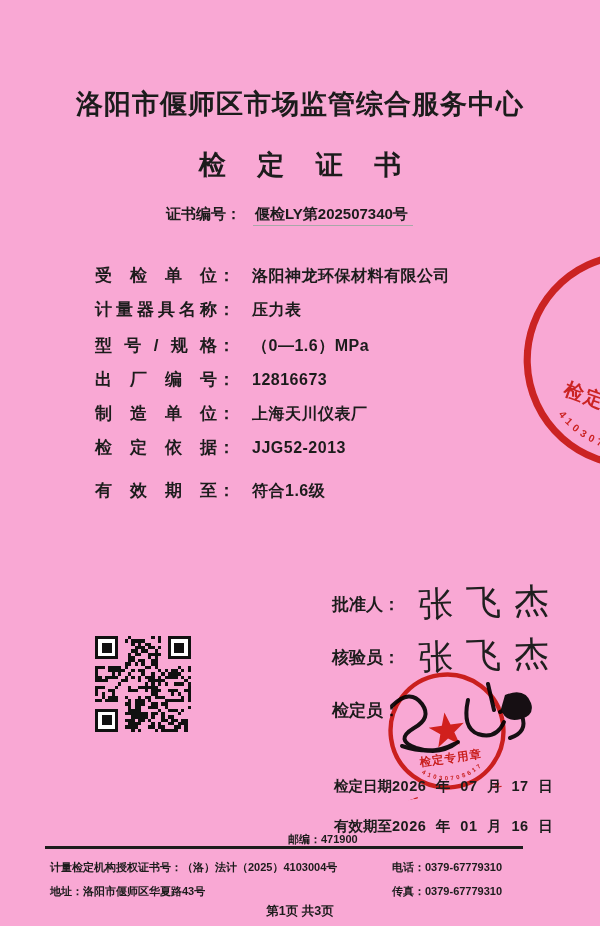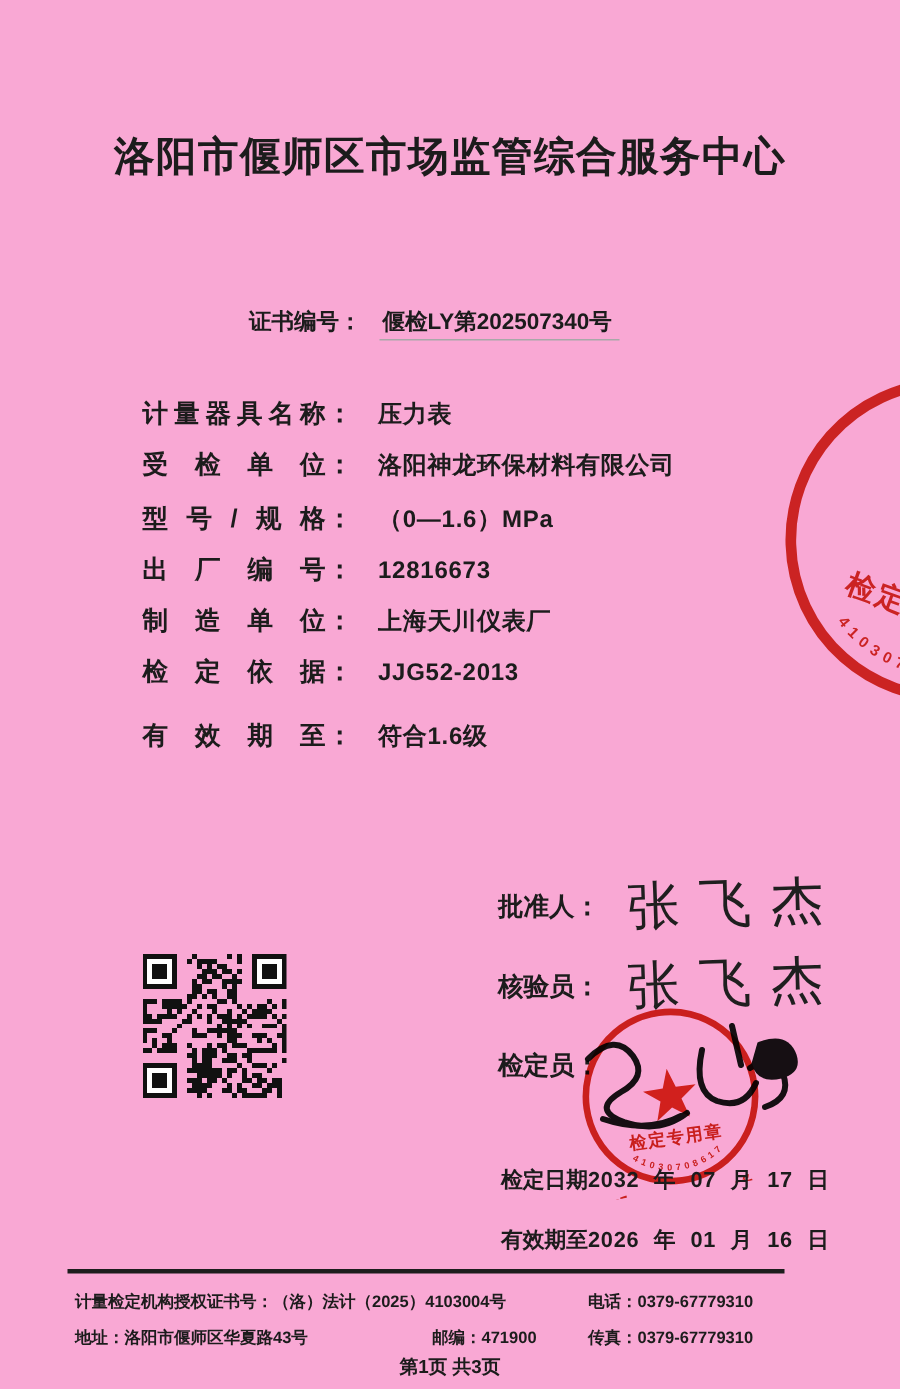--- a/index.html
+++ b/index.html
@@ -37,20 +37,21 @@
   .stamp-bottom{left:384px;top:668px;transform:rotate(-8deg);}
   .scribble{mix-blend-mode:multiply;}
   .qr{image-rendering:pixelated;}
 </style>
 </head>
 <body>
 
 <div class="page">
 
   <div class="abs org-title">洛阳市偃师区市场监管综合服务中心</div>
+  <div class="abs doc-title">检 定 证 书</div>
 
   <div class="abs cert-no">
     <span>证书编号：</span><span class="val">偃检LY第202507340号</span>
   </div>
 
   <svg class="abs stamp stamp-top" width="234" height="234" viewBox="0 0 230 230" xmlns="http://www.w3.org/2000/svg">
     <defs>
       <path id="ringpath-a" d="M 115,195 A 80,80 0 1 1 114.97,195" fill="none"></path>
       <path id="digitpath-a" d="M 25,115 A 90,90 0 0 0 205,115" fill="none"></path>
     </defs>
@@ -59,22 +60,22 @@
       <textPath href="#ringpath-a" startOffset="50%">洛阳市偃师区市场监管综合服务中心</textPath>
     </text>
     <polygon fill="#d42516" opacity=".92" points="115,81 123,104 147.3,104.5 127.9,119.2 135,142.5 115,128.6 95,142.5 102.1,119.2 82.7,104.5 107,104"></polygon>
     <text x="115" y="170" text-anchor="middle" font-size="19" font-weight="700" fill="#cc2418" letter-spacing="2" opacity=".92">检定专用章</text>
     <text font-size="10" font-weight="700" fill="#cc2418" letter-spacing="4" text-anchor="middle" opacity=".92">
       <textPath href="#digitpath-a" startOffset="50%">41030708617</textPath>
     </text>
   </svg>
 
   <div class="abs fields">
+    <div class="frow"><span class="flabel">受检单位</span><span class="fcolon">：</span><span class="fvalue">洛阳神龙环保材料有限公司</span></div>
     <div class="frow"><span class="flabel">计量器具名称</span><span class="fcolon">：</span><span class="fvalue">压力表</span></div>
-    <div class="frow"><span class="flabel">受检单位</span><span class="fcolon">：</span><span class="fvalue">洛阳神龙环保材料有限公司</span></div>
     <div class="frow"><span class="flabel">型号/规格</span><span class="fcolon">：</span><span class="fvalue">（0—1.6）MPa</span></div>
     <div class="frow"><span class="flabel">出厂编号</span><span class="fcolon">：</span><span class="fvalue">12816673</span></div>
     <div class="frow"><span class="flabel">制造单位</span><span class="fcolon">：</span><span class="fvalue">上海天川仪表厂</span></div>
     <div class="frow"><span class="flabel">检定依据</span><span class="fcolon">：</span><span class="fvalue">JJG52-2013</span></div>
     <div class="frow"><span class="flabel">有效期至</span><span class="fcolon">：</span><span class="fvalue">符合1.6级</span></div>
   </div>
 
   <svg class="abs qr" style="left:95px;top:636px;" width="96" height="96" viewBox="0 0 29 29" xmlns="http://www.w3.org/2000/svg" shape-rendering="crispEdges" fill="#111">
     <g>
       <rect x="0" y="0" width="7" height="7"></rect>
@@ -405,28 +406,28 @@
     <path d="M 24,38 q 18,-18 30,-2 q 10,14 -8,24 q -20,12 2,20 q 24,8 42,-6"></path>
     <path d="M 34,78 q 30,10 52,-2"></path>
     <path d="M 100,32 q -6,28 10,34 q 18,6 26,-12"></path>
     <path d="M 120,16 l 6,26"></path>
     <path d="M 132,44 q 16,-10 22,4 q 6,16 -12,22"></path>
     <path d="M 137,27 q 20,-8 26,8 q 4,12 -10,16 q -16,4 -20,-10 z" fill="#161616" stroke="none"></path>
   </svg>
 
   <div class="abs date-row" style="top:777px;">
     <span>检定日期</span>
-    <span class="dval">2032 年 07 月 17 日</span>
+    <span class="dval">2026 年 07 月 17 日</span>
   </div>
   <div class="abs date-row" style="top:817px;">
     <span>有效期至</span>
     <span class="dval">2026 年 01 月 16 日</span>
   </div>
 
   <div class="abs sep"></div>
   <div class="abs foot" style="top:860px;left:50px;">计量检定机构授权证书号：（洛）法计（2025）4103004号</div>
   <div class="abs foot" style="top:860px;left:392px;">电话：0379-67779310</div>
   <div class="abs foot" style="top:884px;left:50px;">地址：洛阳市偃师区华夏路43号</div>
-  <div class="abs foot" style="top:884px;left:260px;padding-left:28px;">邮编：471900</div>
+  <div class="abs foot" style="top:832px;left:260px;padding-left:28px;">邮编：471900</div>
   <div class="abs foot" style="top:884px;left:392px;">传真：0379-67779310</div>
   <div class="abs page-info">第1页  共3页</div>
 
 </div>
 
 </body></html>

